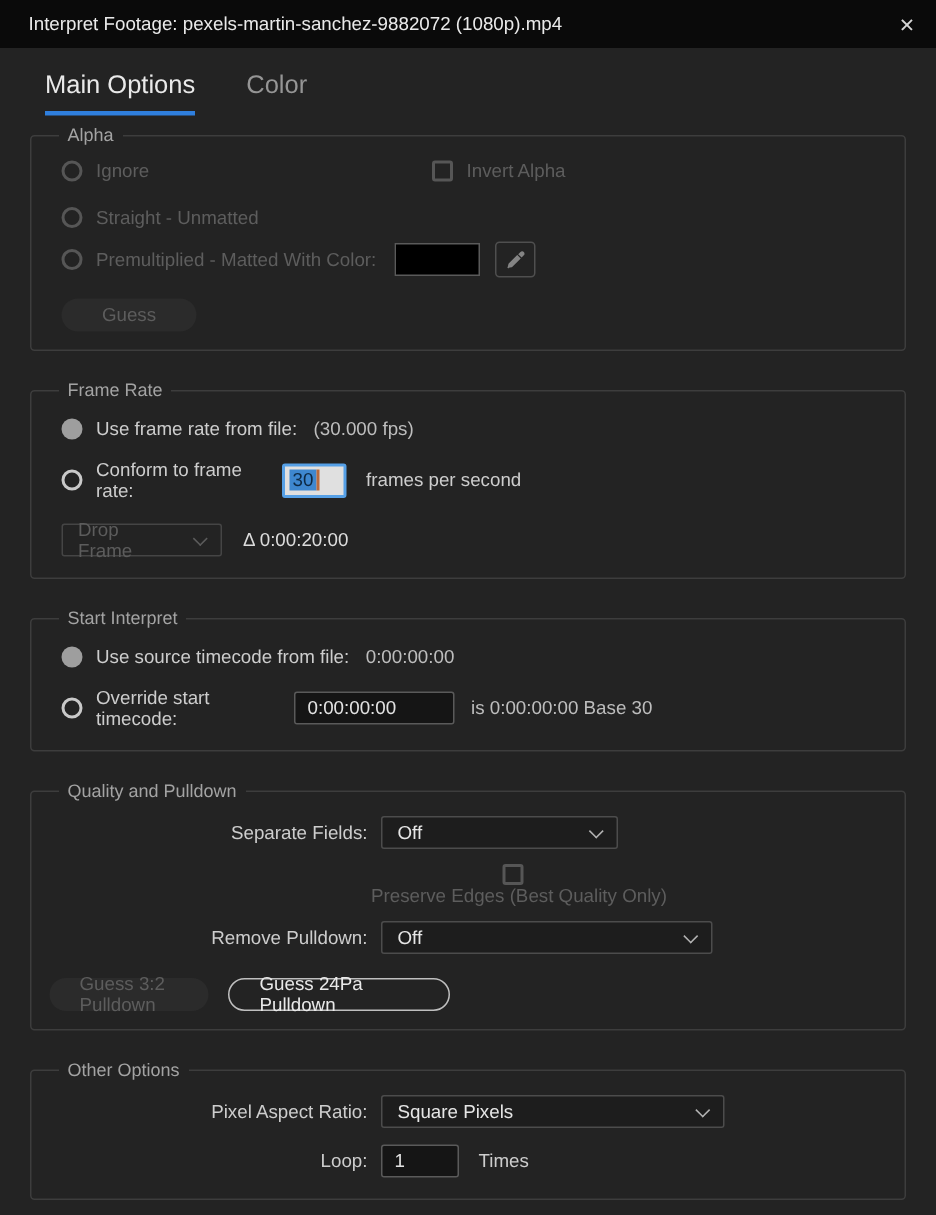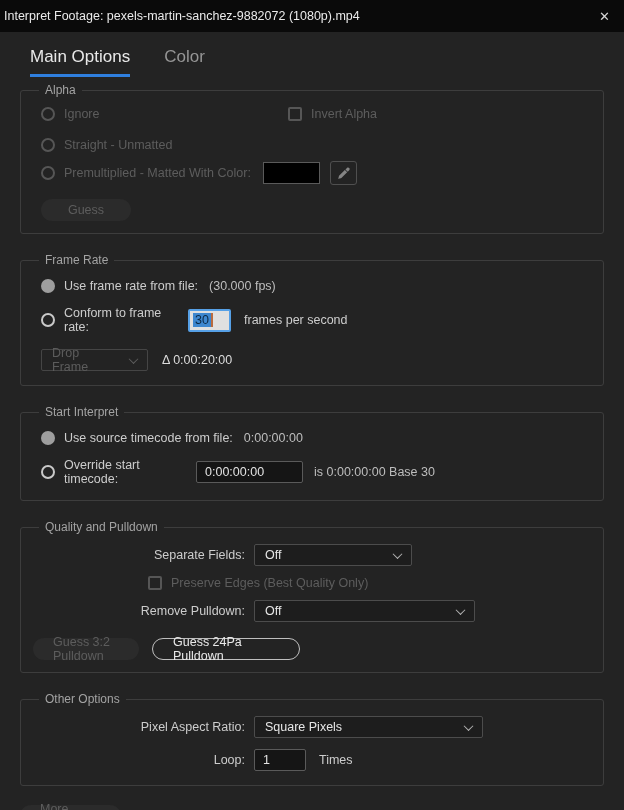--- a/index.html
+++ b/index.html
@@ -1,21 +1,21 @@
 <!DOCTYPE html>
 <html><head>
 <meta charset="utf-8">
 <style>
   * { box-sizing: border-box; margin: 0; padding: 0; }
   html,body { background:#161616; }
   body { font-family: "Liberation Sans", "DejaVu Sans", sans-serif; }
   .dialog { width:624px; height:810px; background:#232323; display:flex; flex-direction:column; overflow:hidden; position:relative; }
 
   
-  .titlebar { height:32px; background:#0a0a0a; display:flex; align-items:center; padding:0 14px 0 4px; flex:0 0 auto; }
+  .titlebar { height:32px; background:#0a0a0a; display:flex; align-items:center; padding:0 14px 0 19px; flex:0 0 auto; }
   .titlebar .title { flex:1; font-size:12.5px; color:#eaeaea; white-space:nowrap; }
   .titlebar .close { color:#d6d6d6; font-size:13px; line-height:1; cursor:default; }
 
   
   .tabs { display:flex; margin:15px 20px 0 30px; flex:0 0 auto; }
   .tab { font-size:17px; padding-bottom:7px; margin-right:34px; }
   .tab.active { color:#e9e9e9; border-bottom:3px solid #2f7fde; }
   .tab.inactive { color:#959595; }
 
   
@@ -158,21 +158,21 @@
 
   <fieldset class="fs-gap">
     <legend>Quality and Pulldown</legend>
     <div class="row" style="margin-top:6px;">
       <span class="lblcol">Separate Fields:</span>
       <span class="select" style="width:158px;">
         <span>Off</span>
         <span class="chev"></span>
       </span>
     </div>
-    <div class="row disabled-txt" style="margin-top:10px; margin-left:115px;">
+    <div class="row disabled-txt" style="margin-top:10px; margin-left:68px;flex-direction:column;">
       <span class="cbox dis"></span>
       <span>Preserve Edges (Best Quality Only)</span>
     </div>
     <div class="row" style="margin-top:10px;">
       <span class="lblcol">Remove Pulldown:</span>
       <span class="select" style="width:221px;">
         <span>Off</span>
         <span class="chev"></span>
       </span>
     </div>

